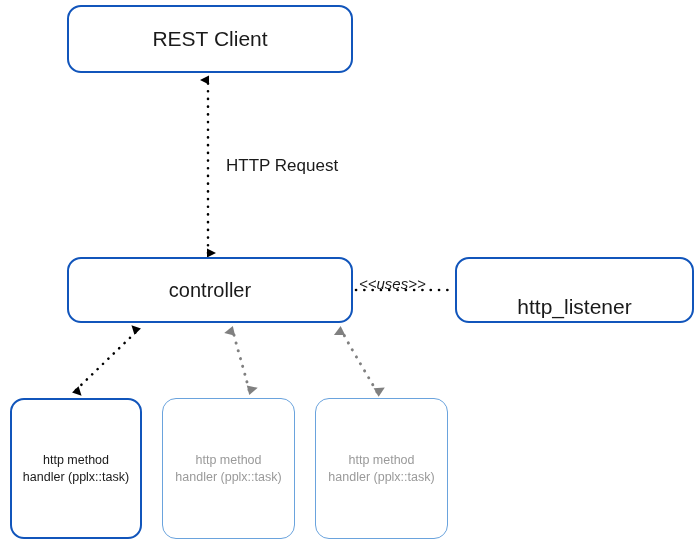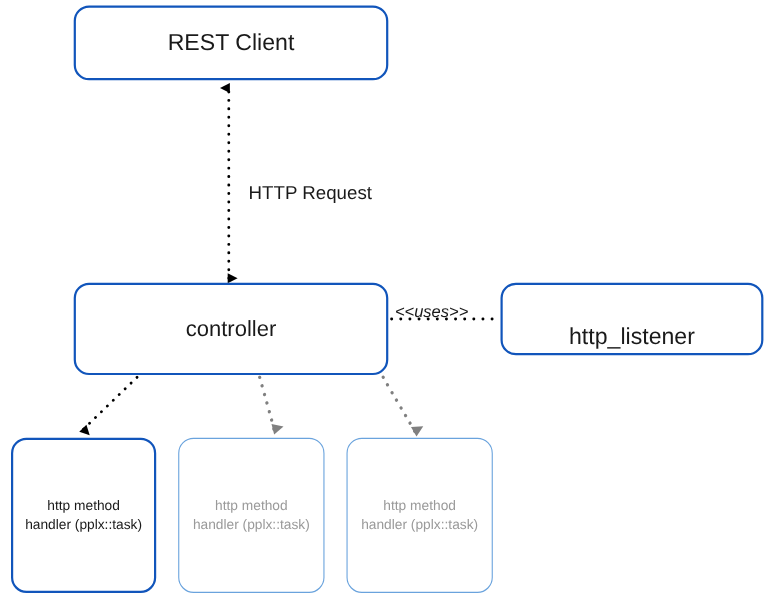--- a/index.html
+++ b/index.html
@@ -35,21 +35,21 @@
   .node-faded {
     border: 1.5px solid #6aa3dd;
     border-radius: 14px;
     color: #9a9a9a;
   }
   #node-rest-client {
     left: 67px;  top: 5px;   width: 286px; height: 68px;
     font-size: 21px;
   }
   #node-controller {
-    left: 67px;  top: 257px; width: 286px; height: 84px;
+    left: 67px;  top: 257px; width: 286px; height: 66px;
     font-size: 20px;
   }
   #node-http-listener {
     left: 455px; top: 257px; width: 239px; height: 66px;
     font-size: 21px;
     align-items: flex-end;
   }
   #node-handler-1 {
     left: 10px;  top: 398px; width: 132px; height: 141px;
     font-size: 12.5px;
@@ -68,21 +68,21 @@
     position: absolute;
     left: 0; top: 0;
     width: 700px; height: 547px;
   }
   .edge-label {
     position: absolute;
     color: #1a1a1a;
     white-space: nowrap;
   }
   #label-http-request {
-    left: 226px; top: 166px;
+    left: 226px; top: 156px;
     font-size: 17px;
   }
   #label-uses {
     left: 359px; top: 275px;
     font-size: 15px;
     font-style: italic;
   }
 </style>
 </head>
 <body>

